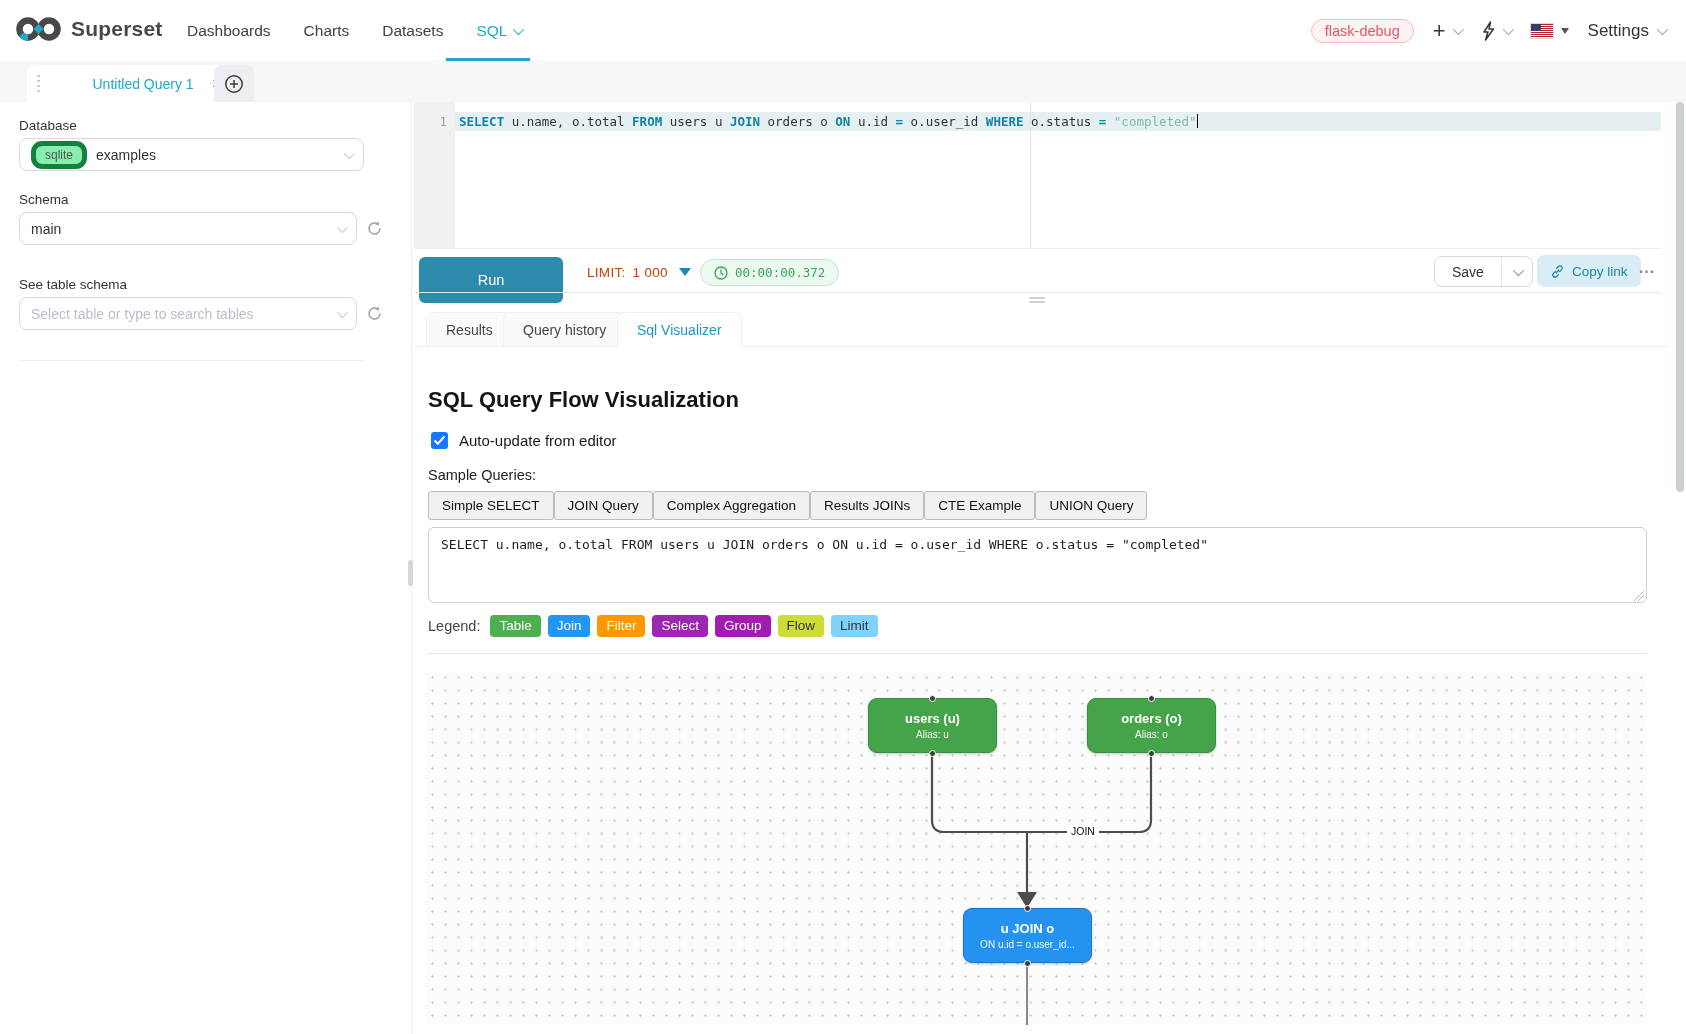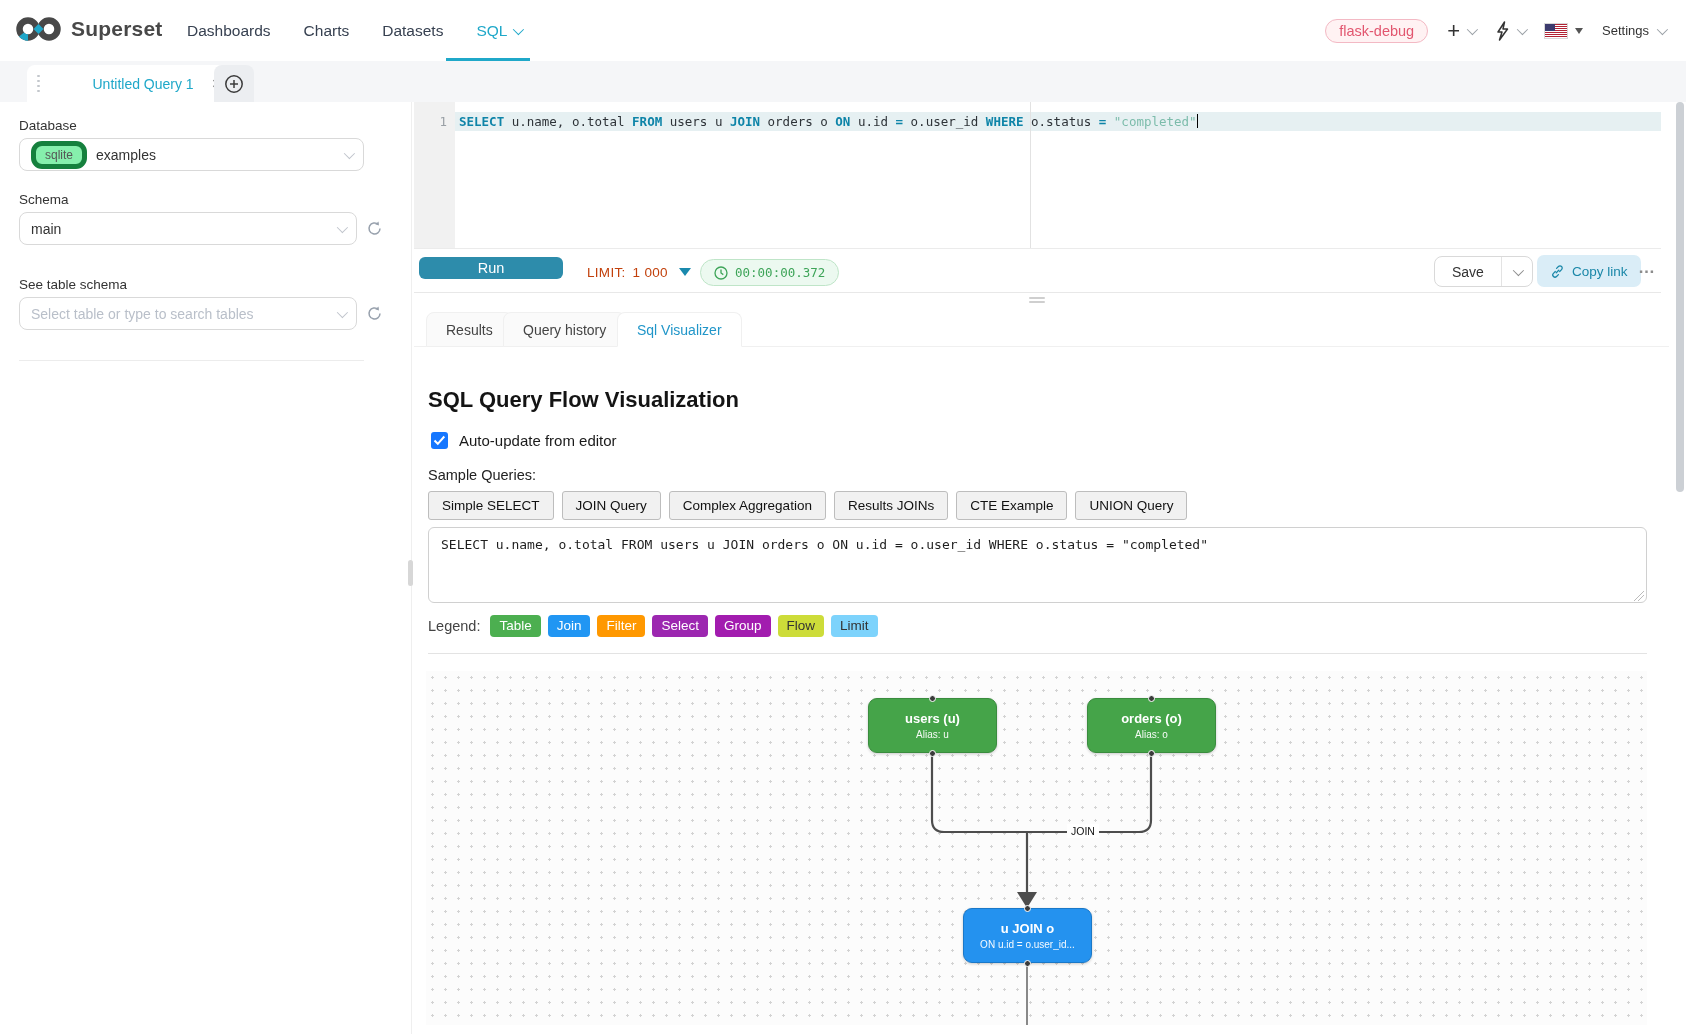--- a/index.html
+++ b/index.html
@@ -22,21 +22,21 @@
   #env-badge{padding:3px 13px;border:1px solid #f3b9c4;border-radius:13px;background:#fff2f3;
              color:#e2566f;font-size:14.5px;}
   .icon-group{display:flex;align-items:center;gap:7px;cursor:pointer;color:#333;}
   #plus-glyph{font-size:22px;font-weight:300;line-height:1;color:#333;}
   #flag{width:22px;height:14px;border:1px solid #d8d8d8;position:relative;
         background:repeating-linear-gradient(180deg,#b22234 0 1px,#fff 1px 2px);}
   #flag .canton{position:absolute;left:0;top:0;width:10px;height:7px;background:#3c3b6e;}
   .tri-down{width:0;height:0;border-left:4.5px solid transparent;border-right:4.5px solid transparent;
             border-top:6px solid #555;}
   #settings-group{display:flex;align-items:center;gap:8px;cursor:pointer;}
-  #settings-group .lbl{font-size:13px;color:#333;}
+  #settings-group .lbl{font-size:17px;color:#333;}
 
   
   #tabstrip{left:0;top:61px;width:1686px;height:41px;background:#f5f6f8;}
   #query-tab{left:27px;top:4px;width:181px;height:37px;background:#fff;border-radius:8px 8px 0 0;
              display:flex;align-items:center;padding:0 10px;gap:8px;cursor:pointer;}
   .drag-dots{display:flex;flex-direction:column;gap:2.5px;}
   .drag-dots i{width:2.5px;height:2.5px;border-radius:50%;background:#c3c7cc;}
   #query-tab .title{font-size:14px;color:#1fa8c9;white-space:nowrap;padding-left:45px;}
   #tab-close{font-size:16px;color:#8c8c8c;line-height:1;cursor:pointer;margin-left:2px;}
   #new-tab{left:214px;top:4px;width:40px;height:37px;background:#eceef1;border-radius:8px 8px 0 0;
@@ -64,21 +64,21 @@
             font-size:12.5px;color:#9aa0a6;}
   #print-margin{left:616px;top:0;width:1px;height:146px;background:#e2e2e2;}
   #code-line{left:45px;top:12px;font-family:"DejaVu Sans Mono",monospace;font-size:12.5px;white-space:pre;color:#2e3338;}
   .tok-kw{color:#0e84a8;font-weight:bold;}
   .tok-op{color:#0e84a8;font-weight:bold;}
   .tok-str{color:#7cbcab;}
   #cursor{display:inline-block;width:1.5px;height:14px;background:#000;vertical-align:-2px;}
   #editor-bottom{left:414px;top:248px;width:1247px;height:1px;background:#ebebeb;}
 
   
-  #run-btn{left:419px;top:257px;width:144px;height:22px;background:#2d8cab;color:#fff;border:none;
+  #run-btn{left:419px;top:257px;width:144px;height:46px;background:#2d8cab;color:#fff;border:none;
            border-radius:6px;font-size:14.5px;font-family:inherit;cursor:pointer;}
   #limit-group{left:587px;top:257px;height:30px;display:flex;align-items:center;gap:7px;cursor:pointer;color:#c2410c;}
   #limit-group .t{font-size:13.5px;letter-spacing:.3px;}
   #limit-tri{width:0;height:0;border-left:6px solid transparent;border-right:6px solid transparent;
              border-top:8px solid #1a89ad;margin-left:4px;}
   #timer{left:700px;top:259px;height:27px;border:1px solid #bfe5c8;background:#ecf9f0;border-radius:14px;
          display:flex;align-items:center;gap:7px;padding:0 13px;box-sizing:border-box;}
   #timer .t{font-family:"DejaVu Sans Mono",monospace;font-size:12.5px;color:#3da458;}
   #save-group{left:1434px;top:256px;height:31px;display:flex;border:1px solid #d9d9d9;border-radius:8px;
               background:#fff;box-sizing:border-box;}
@@ -100,21 +100,21 @@
   .rtab.active{background:#fff;color:#2196c9;border-bottom-color:#fff;}
   #rtab-line{left:414px;top:346px;width:1255px;height:1px;background:#f0f0f0;z-index:1;}
 
   
   #viz-title{left:428px;top:387px;font-size:22px;font-weight:bold;color:#141414;}
   #auto-row{left:431px;top:432px;display:flex;align-items:center;gap:11px;}
   #auto-check{width:17px;height:17px;background:#1677ff;border-radius:3px;position:relative;cursor:pointer;}
   #auto-check svg{position:absolute;left:2px;top:3px;}
   #auto-label{font-size:15px;color:#1a1a1a;}
   #sample-label{left:428px;top:467px;font-size:14.5px;color:#222;}
-  #sample-row{left:428px;top:491px;display:flex;gap:8px;}
+  #sample-row{left:428px;top:491px;display:flex;gap:0;}
   .sample-btn{height:29px;padding:0 13px;background:#f1f1f1;border:1px solid #bdbdbd;border-radius:3px;
               font-size:13.5px;color:#111;font-family:inherit;cursor:pointer;}
   #sql-textarea{left:428px;top:527px;width:1219px;height:76px;box-sizing:border-box;border:1px solid #d0d0d0;
                 border-radius:6px;padding:9px 12px;font-family:"DejaVu Sans Mono",monospace;font-size:13px;
                 color:#1f1f1f;resize:none;overflow:hidden;background:#fff;}
   #ta-grip{left:1634px;top:591px;width:10px;height:10px;cursor:nwse-resize;
            background:linear-gradient(135deg,transparent 0 50%,#bbb 50% 55%,transparent 55% 70%,#bbb 70% 75%,transparent 75%);}
   #legend-row{left:428px;top:615px;display:flex;align-items:center;gap:8px;}
   #legend-label{font-size:14.5px;color:#444;margin-right:2px;}
   .legend-pill{display:inline-block;padding:3px 9px;border-radius:4px;font-size:13.5px;line-height:1.2;}

